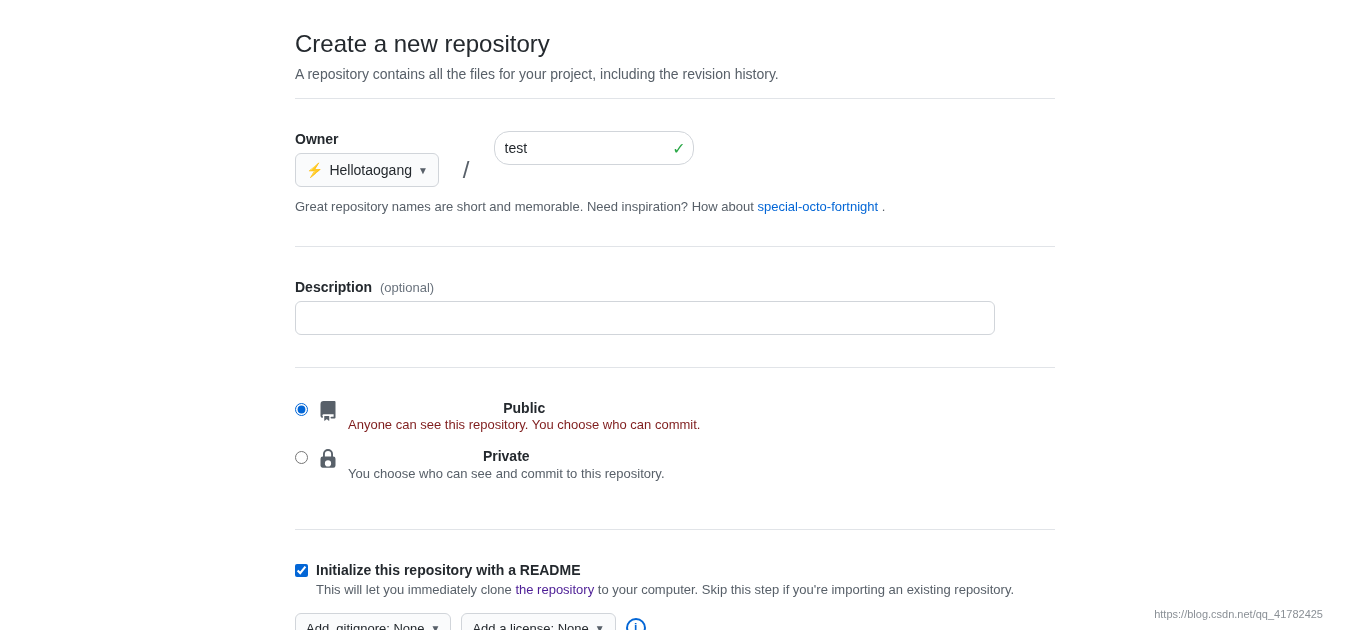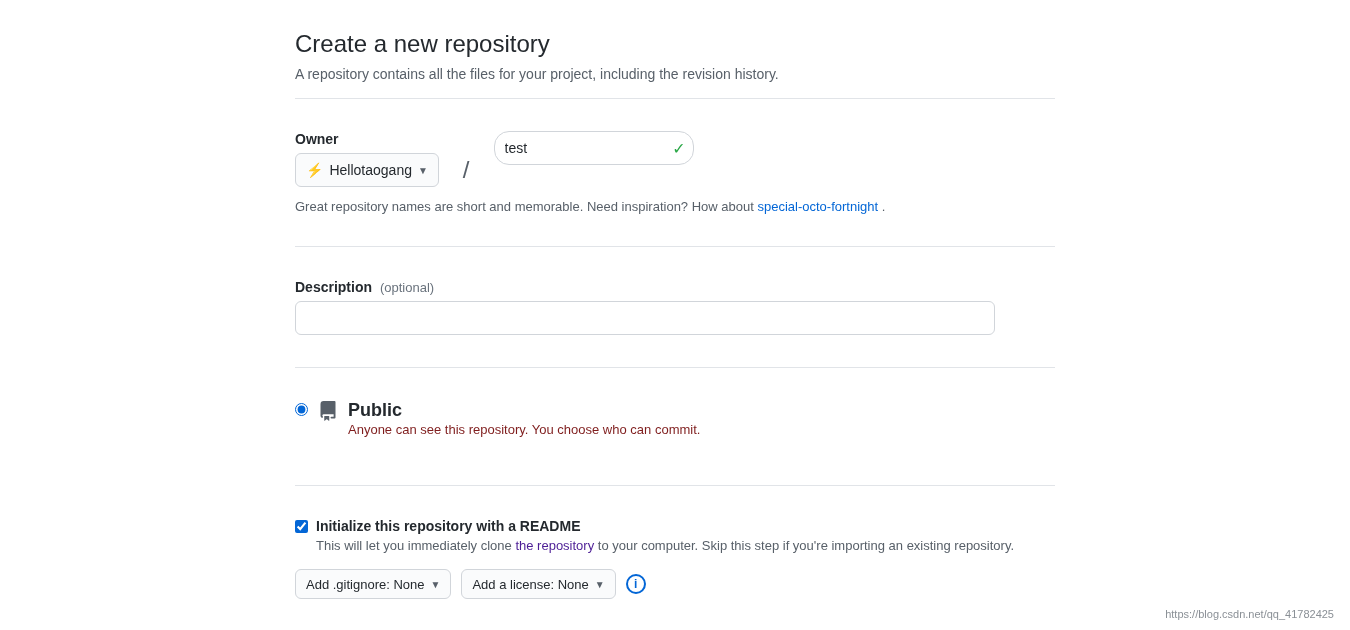--- a/index.html
+++ b/index.html
@@ -177,23 +177,24 @@
       font-size: 18px;
       color: #586069;
     }
 
     .radio-content {
       display: flex;
       flex-direction: column;
     }
 
     .radio-title {
-      font-size: 18px;
+      font-size: 14px;
       font-weight: 600;
       color: #24292e;
+      text-align: center;
     }
 
     .radio-desc {
       font-size: 13px;
       color: #7f1d1d;
       margin-top: 1px;
     }
 
     .radio-desc-muted {
       font-size: 13px;
@@ -270,21 +271,21 @@
       align-items: center;
       justify-content: center;
       font-size: 12px;
       font-weight: 700;
       cursor: pointer;
     }
 
     .watermark {
       position: fixed;
       bottom: 10px;
-      right: 16px;
+      right: 27px;
       font-size: 11px;
       color: #586069;
       opacity: 0.7;
     }
 
     .form-wrapper {
       position: relative;
     }
   </style>
 </head>
@@ -347,20 +348,32 @@
           <svg width="20" height="20" viewBox="0 0 16 16" fill="#586069">
             <path d="M2 2.5A2.5 2.5 0 014.5 0h8.75a.75.75 0 01.75.75v12.5a.75.75 0 01-.75.75h-2.5a.75.75 0 110-1.5h1.75v-2h-8a1 1 0 00-.714 1.7.75.75 0 01-1.072 1.05A2.495 2.495 0 012 11.5v-9zm10.5-1V9h-8c-.356 0-.694.074-1 .208V2.5a1 1 0 011-1h8zM5 12.25v3.25a.25.25 0 00.4.2l1.45-1.087a.25.25 0 01.3 0L8.6 15.7a.25.25 0 00.4-.2v-3.25a.25.25 0 00-.25-.25h-3.5a.25.25 0 00-.25.25z"></path>
           </svg>
         </span>
         <div class="radio-content">
           <label for="public" class="radio-title">Public</label>
           <span class="radio-desc">Anyone can see this repository. You choose who can commit.</span>
         </div>
       </div>
 
+      <div class="radio-option">
+        <input type="radio" name="visibility" id="private" style="">
+        <span class="radio-icon">
+          <svg width="20" height="20" viewBox="0 0 16 16" fill="#586069">
+            <path d="M4 4v2h-.25A1.75 1.75 0 002 7.75v5.5c0 .966.784 1.75 1.75 1.75h8.5A1.75 1.75 0 0014 13.25v-5.5A1.75 1.75 0 0012.25 6H12V4a4 4 0 10-8 0zm6.5 2H5.5V4a2.5 2.5 0 015 0v2zm-5 5.5a2.5 2.5 0 115 0 2.5 2.5 0 01-5 0z"></path>
+          </svg>
+        </span>
+        <div class="radio-content">
+          <label for="private" class="radio-title">Private</label>
+          <span class="radio-desc-muted">You choose who can see and commit to this repository.</span>
+        </div>
+      </div>
     </div>
 
     <hr class="divider">
 
     <div class="checkbox-section">
       <div class="checkbox-option">
         <input type="checkbox" id="initialize" checked="" style="">
         <div>
           <label for="initialize" class="checkbox-label">Initialize this repository with a README</label>
           <p class="checkbox-desc">

